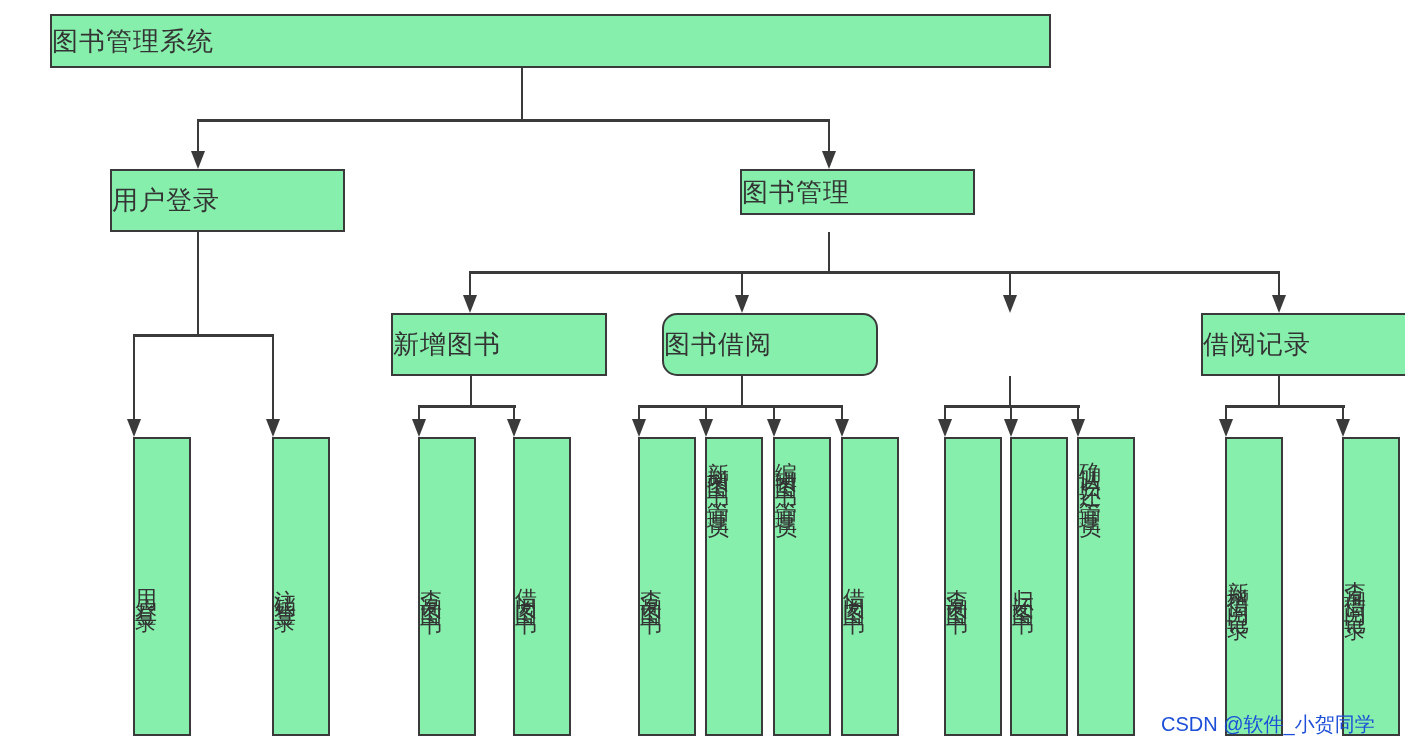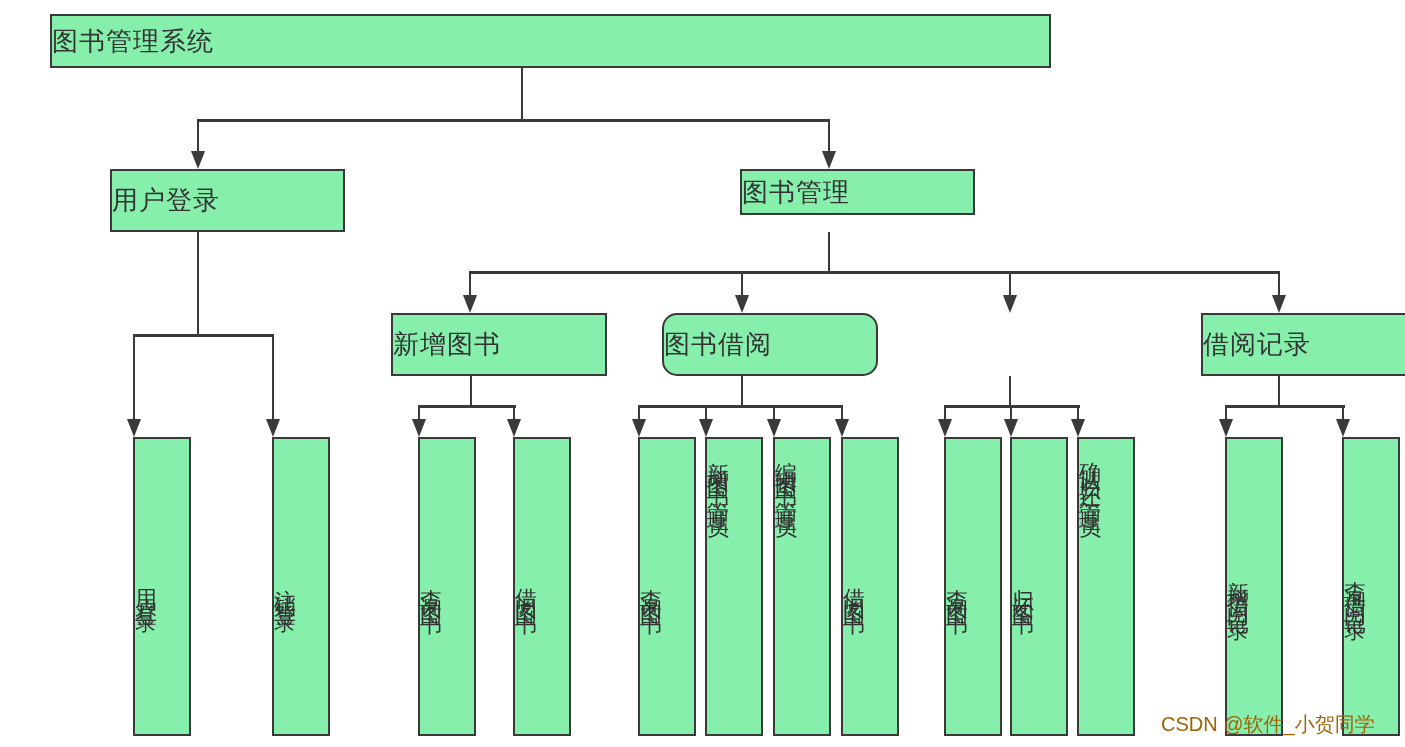--- a/index.html
+++ b/index.html
@@ -57,21 +57,21 @@
     border-left: 7px solid transparent;
     border-right: 7px solid transparent;
     border-top: 18px solid #3a3a3a;
   }
   
   #watermark {
     position: absolute;
     left: 1161px;
     top: 711px;
     font-size: 20px;
-    color: #a16207;
+    color: #1d4ed8;
     white-space: nowrap;
     z-index: 10;
   }
 </style>
 </head>
 <body>
 
 <div id="stage">
 
   <div class="node hnode" style="left:22px; top:14px; width:1001px; height:54px;">

